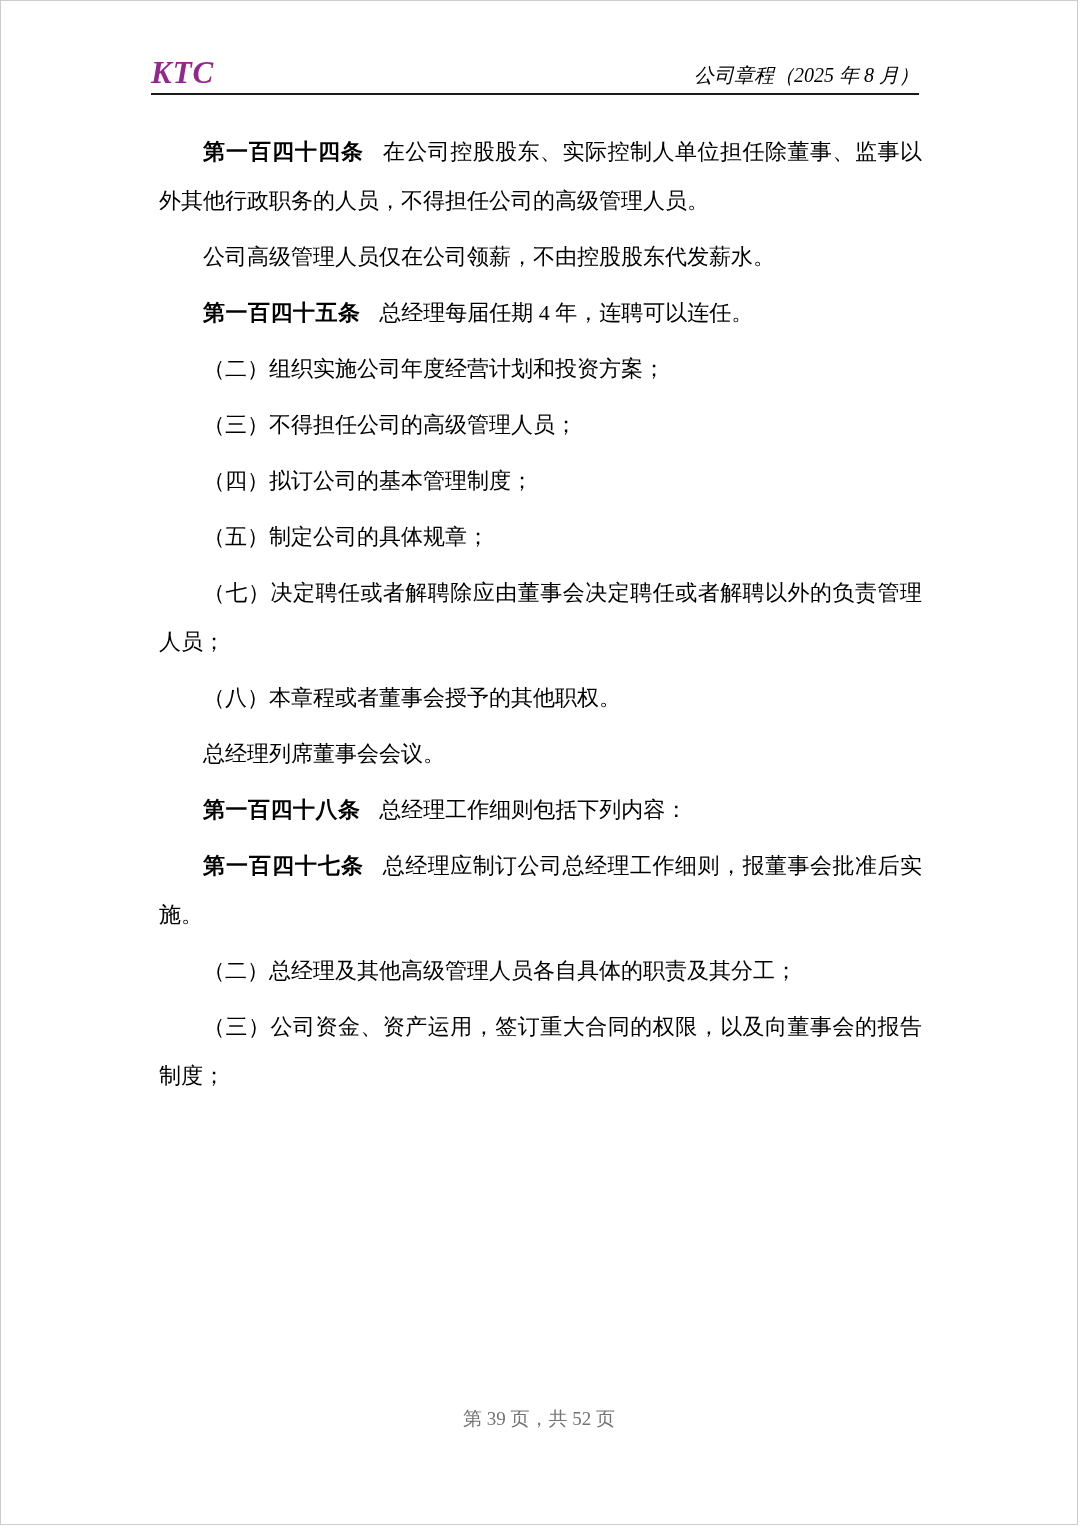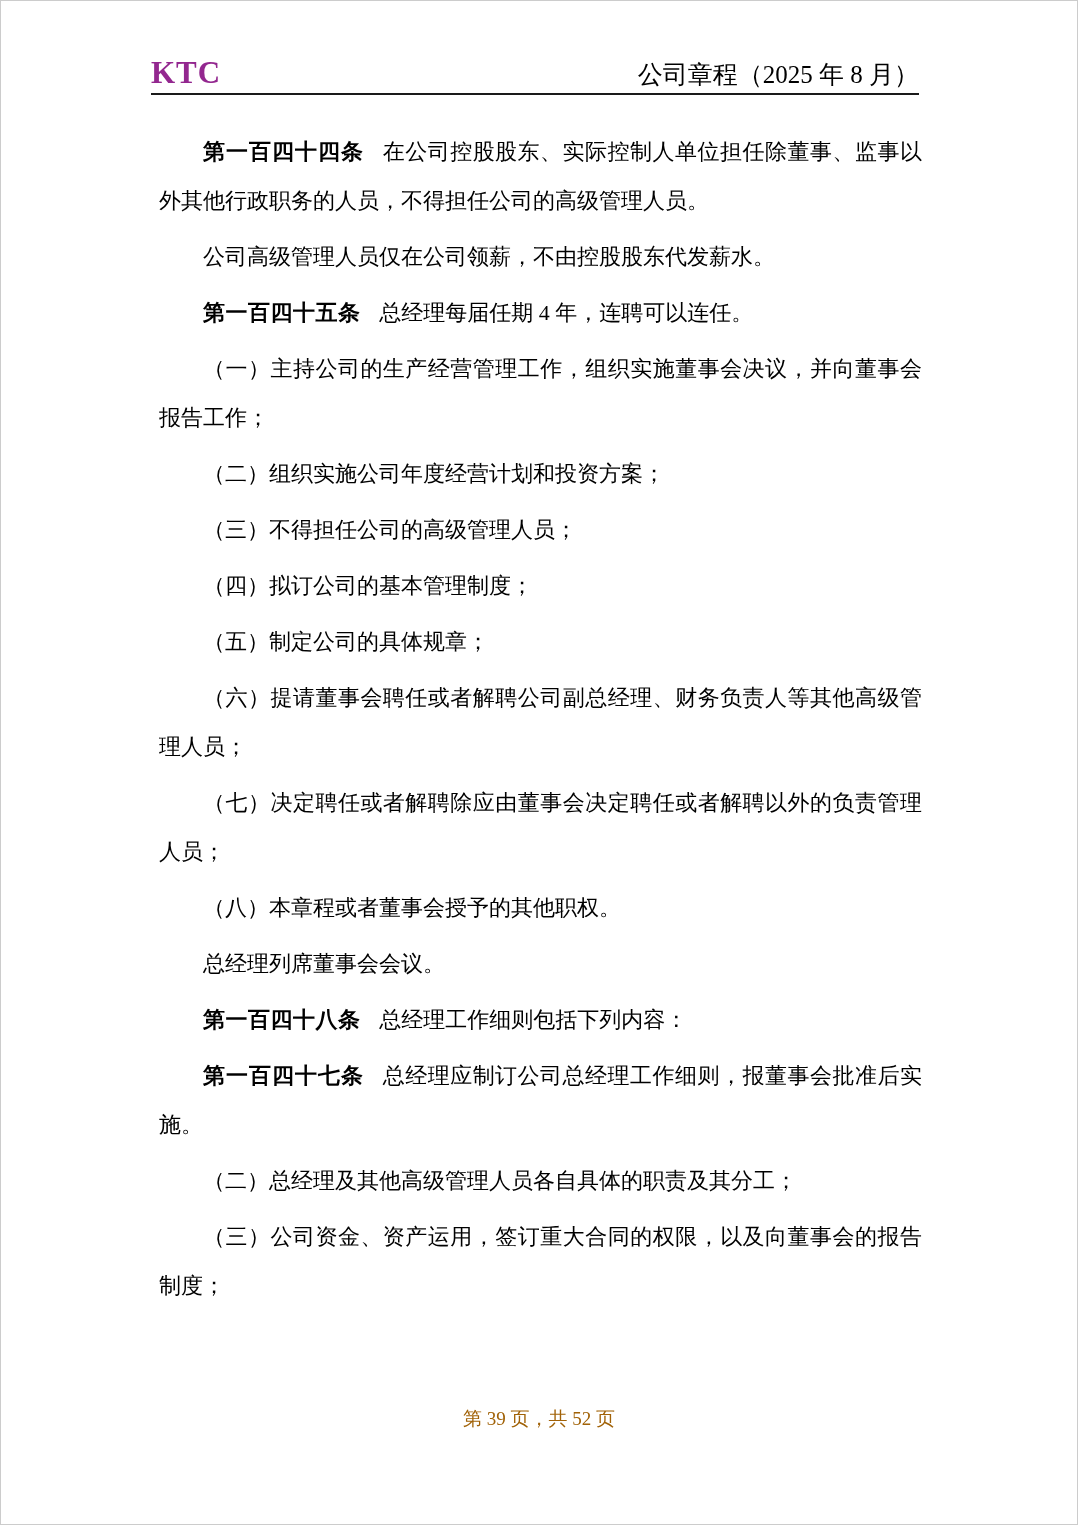--- a/index.html
+++ b/index.html
@@ -21,31 +21,32 @@
   .header {
     position: absolute;
     top: 56px;
     left: 150px;
     right: 158px;
     display: flex;
     justify-content: space-between;
     align-items: flex-end;
     border-bottom: 2px solid #1a1a1a;
     padding-bottom: 5px;
+    font-style: italic;
   }
   .logo {
     font-family: "Liberation Serif", serif;
     font-weight: 700;
     font-size: 31px;
     line-height: 31px;
     color: #93278F;
     letter-spacing: 1px;
   }
   .header-title {
-    font-size: 25px;
+    font-size: 20px;
     line-height: 26px;
     color: #000000;
   }
   
   .content {
     position: absolute;
     top: 126px;
     left: 158px;
     width: 772px;
     color: #000000;
@@ -65,43 +66,41 @@
     letter-spacing: 0.5px;
   }
   
   .footer {
     position: absolute;
     bottom: 92px;
     left: 0;
     width: 100%;
     text-align: center;
     font-size: 19px;
-    color: #a16207;
+    color: #737373;
   }
 </style>
 </head>
 <body>
 
 <div class="page">
 
   <div class="header">
     <span class="logo">KTC</span>
     <span class="header-title">公司章程（2025 年 8 月）</span>
   </div>
 
   <div class="content">
     <p class="para"><span class="article-num">第一百四十四条</span><span>在公司控股股东、实际控制人单位担任除董事、监事以外其他行政职务的人员，不得担任公司的高级管理人员。</span></p>
     <p class="para"><span>公司高级管理人员仅在公司领薪，不由控股股东代发薪水。</span></p>
     <p class="para"><span class="article-num">第一百四十五条</span><span>总经理每届任期 4 年，连聘可以连任。</span></p>
-    <p class="para"><span>（一）主持公司的生产经营管理工作，组织实施董事会决议，并向董事会报告工作；</span></p>
     <p class="para"><span>（二）组织实施公司年度经营计划和投资方案；</span></p>
     <p class="para"><span>（三）不得担任公司的高级管理人员；</span></p>
     <p class="para"><span>（四）拟订公司的基本管理制度；</span></p>
     <p class="para"><span>（五）制定公司的具体规章；</span></p>
-    <p class="para"><span>（六）提请董事会聘任或者解聘公司副总经理、财务负责人等其他高级管理人员；</span></p>
     <p class="para"><span>（七）决定聘任或者解聘除应由董事会决定聘任或者解聘以外的负责管理人员；</span></p>
     <p class="para"><span>（八）本章程或者董事会授予的其他职权。</span></p>
     <p class="para"><span>总经理列席董事会会议。</span></p>
     <p class="para"><span class="article-num">第一百四十八条</span><span>总经理工作细则包括下列内容：</span></p>
     <p class="para"><span class="article-num">第一百四十七条</span><span>总经理应制订公司总经理工作细则，报董事会批准后实施。</span></p>
     <p class="para"><span>（二）总经理及其他高级管理人员各自具体的职责及其分工；</span></p>
     <p class="para"><span>（三）公司资金、资产运用，签订重大合同的权限，以及向董事会的报告制度；</span></p>
   </div>
 
   <div class="footer">第 39 页，共 52 页</div>

